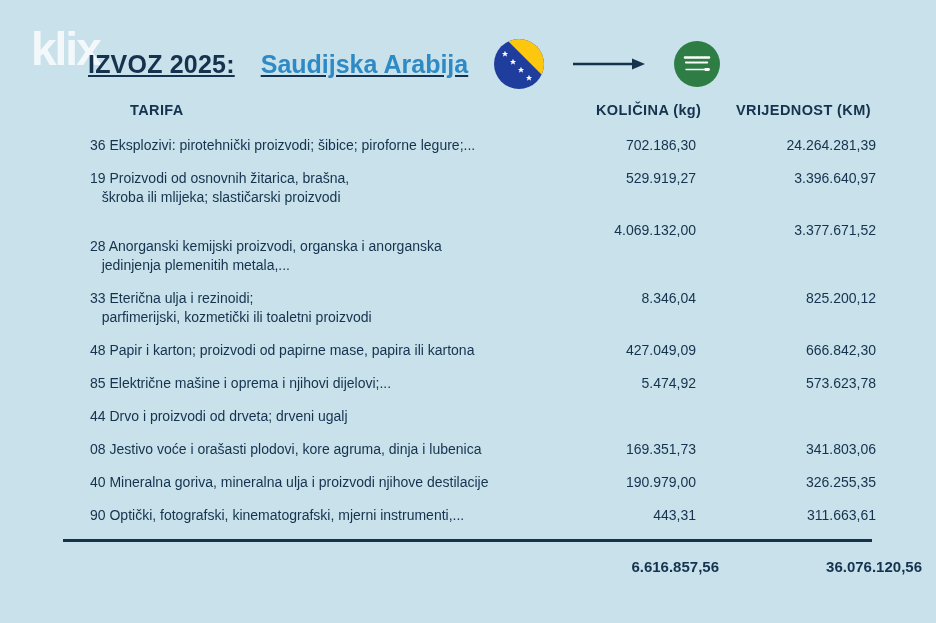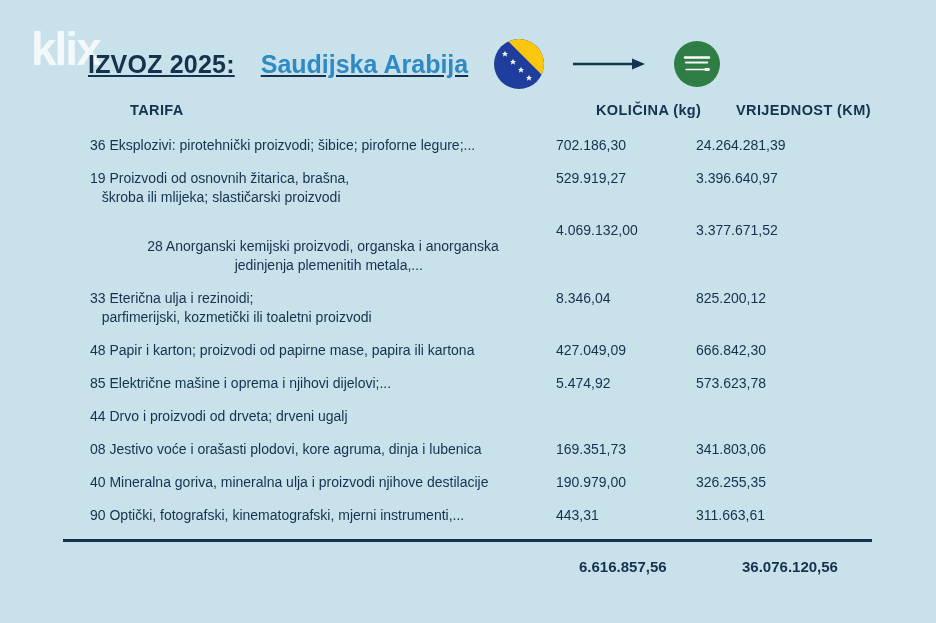--- a/index.html
+++ b/index.html
@@ -22,22 +22,22 @@
   .title{font-size:25px;font-weight:700;letter-spacing:0.2px;}
   .country{font-size:25px;font-weight:700;color:#2e8ac5;}
   .flag{display:block;}
   .arrow{display:block;margin:0 2px;}
   .table{position:absolute;left:90px;top:102px;width:786px;}
   .thead,.trow,.totals{display:grid;grid-template-columns:466px 140px 180px;}
   .thead{font-weight:700;font-size:14.5px;letter-spacing:0.4px;margin-bottom:18px;margin-left:40px;}
   .th-num{text-align:left;}
   .trow{font-size:14px;line-height:19px;margin-bottom:14px;}
   .cell-label{white-space:pre-wrap;}
-  .cell-num{text-align:left;}
-  .row-offset .cell-label{padding-top:16px;text-align:center;}
+  .cell-num{text-align:right;}
+  .row-offset .cell-label{padding-top:16px;}
   .divider{height:3px;background:#15324e;margin-left:-27px;width:809px;margin-top:5px;}
   .totals{margin-top:16px;font-weight:700;font-size:15px;gap:23px;}
 </style>
 </head>
 <body>
 
 <div class="canvas">
 
   <div class="watermark">klix</div>
 

